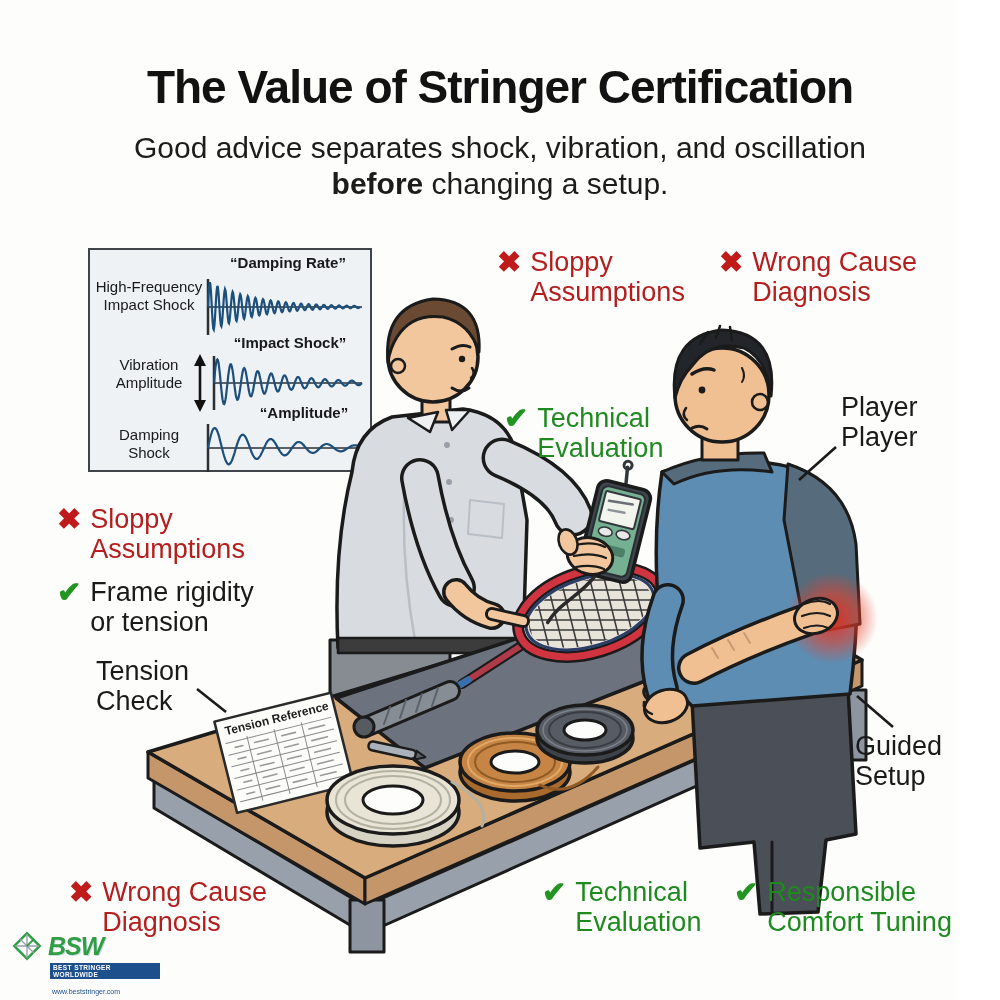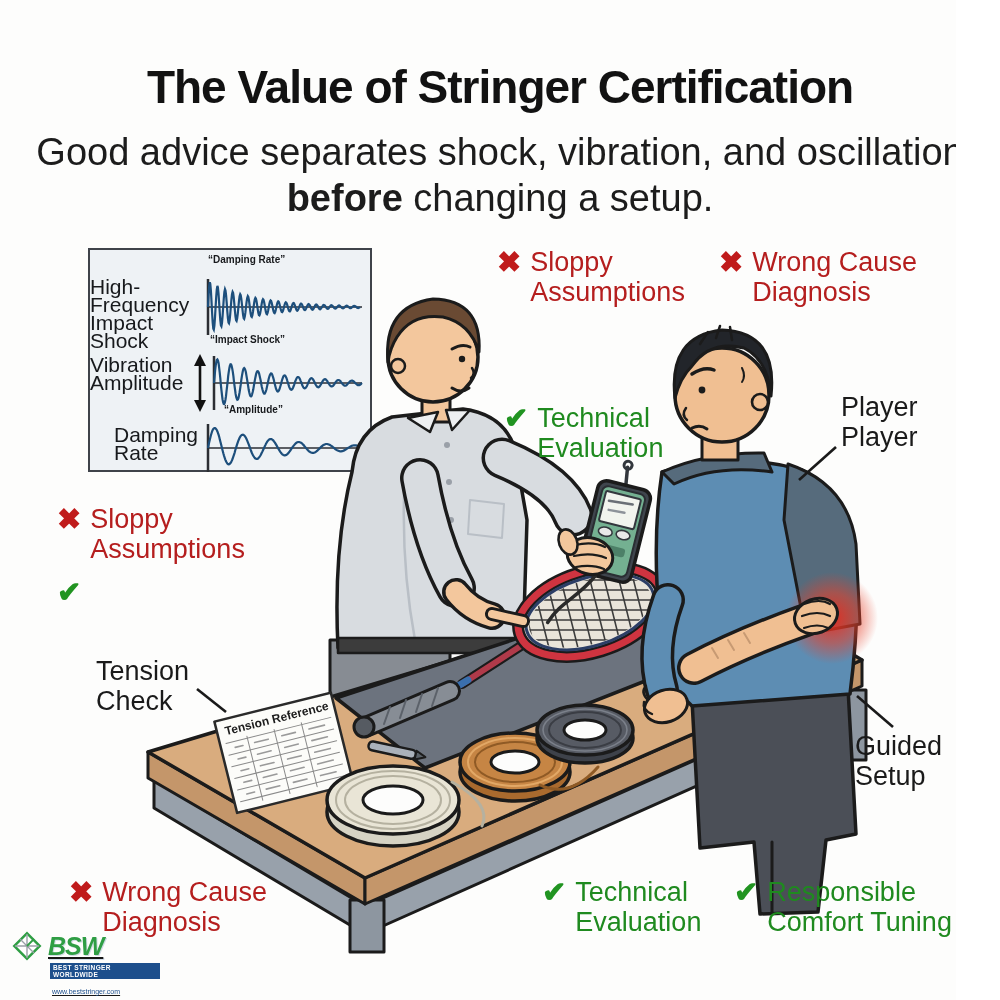--- a/index.html
+++ b/index.html
@@ -1,42 +1,42 @@
 <!DOCTYPE html>
 <html><head>
 <meta charset="utf-8">
 <style>
   html,body{margin:0;padding:0;background:#fff;}
   .canvas{position:relative;width:956px;height:1000px;background:#fdfdfc;overflow:hidden;
           font-family:"Liberation Sans", sans-serif;color:#161616;}
   
   .hdr{position:absolute;left:0;top:60px;width:1000px;text-align:center;}
   .title{font-size:46px;font-weight:700;letter-spacing:-1px;color:#121212;}
-  .subtitle{margin-top:16px;font-size:38px;line-height:1.2;color:#1c1c1c;}
+  .subtitle{margin-top:16px;font-size:30px;line-height:1.2;color:#1c1c1c;}
   .subtitle b{font-weight:700;margin-top:35px;}
   
   .inset{position:absolute;left:88px;top:248px;width:284px;height:224px;
          background:#eef2f5;border:2.5px solid #3f434a;box-sizing:border-box;}
-  .inset .rowlab{position:absolute;width:118px;font-size:21px;line-height:18px;color:#17191c;}
-  .inset .quote{position:absolute;width:160px;font-size:10px;font-weight:600;color:#17191c;}
+  .inset .rowlab{position:absolute;width:118px;text-align:center;font-size:15px;line-height:18px;color:#17191c;}
+  .inset .quote{position:absolute;width:160px;text-align:center;font-size:15px;font-weight:600;color:#17191c;}
   .inset svg{position:absolute;left:0;top:0;}
   
   .ann{position:absolute;display:flex;gap:9px;align-items:flex-start;}
   .ann .glyph{font-size:29px;line-height:29px;font-weight:700;margin-top:1px;}
   .ann .glyph.x{color:#c01b1b;}
   .ann .glyph.check{color:#219421;}
   .ann .txt{font-size:27px;line-height:30px;}
   .ann.neg .txt{color:#b51e1e;}
   .ann.pos .txt{color:#1f8a1f;}
   .ann.plain .txt{color:#1a1a1a;}
   .ann.blacktxt .txt{color:#1a1a1a;}
   
   .scene,.leaders{position:absolute;left:0;top:0;}
   
-  .logo{position:absolute;left:10px;top:929px;width:150px;text-decoration:underline;}
+  .logo{position:absolute;left:10px;top:929px;width:150px;}
   .logo .row{display:flex;align-items:center;gap:4px;}
   .logo .bsw{font-size:25px;font-weight:700;font-style:italic;color:#2f9e44;
              text-shadow:1px 1px 0 #1d4f8c33;letter-spacing:-1px;}
   .logo .tag{font-size:6.5px;font-weight:700;color:#ffffff;background:#1d4f8c;
              padding:1px 3px;display:inline-block;margin-left:40px;margin-top:-6px;letter-spacing:.4px;}
   .logo .url{font-size:7px;color:#1d4f8c;margin-left:42px;margin-top:7px;}
 </style>
 </head>
 <body>
 
@@ -73,23 +73,23 @@
     <div class="rowlab" style="left:0;top:28px;">
       <div>High-Frequency</div>
         <div>Impact Shock</div>
     </div>
     <div class="quote" style="left:118px;top:4px;">“Damping Rate”</div>
     <div class="rowlab" style="left:0;top:106px;">
       <div>Vibration</div>
         <div>Amplitude</div>
     </div>
     <div class="quote" style="left:120px;top:84px;">“Impact Shock”</div>
-    <div class="rowlab" style="left:0;top:176px;padding-left:24px;">
+    <div class="rowlab" style="left:0;top:176px;">
       <div>Damping</div>
-        <div>Rate</div>
+        <div>Shock</div>
     </div>
     <div class="quote" style="left:134px;top:154px;">“Amplitude”</div>
   </div>
 
   <svg class="scene" width="1000" height="1000" viewBox="0 0 1000 1000" stroke-linejoin="round" stroke-linecap="round">
     <defs>
       <radialGradient id="glow" cx="50%" cy="50%" r="50%">
         <stop offset="0%" stop-color="#e62a1e" stop-opacity="0.95"></stop>
         <stop offset="55%" stop-color="#e6402a" stop-opacity="0.55"></stop>
         <stop offset="100%" stop-color="#e6402a" stop-opacity="0"></stop>
@@ -342,20 +342,24 @@
   </div>
   <div class="ann neg" style="left:57px;top:504px;">
     <span class="glyph x">✖</span>
     <div class="txt">
         <div>Sloppy</div>
         <div>Assumptions</div>
       </div>
   </div>
   <div class="ann blacktxt" style="left:57px;top:577px;">
     <span class="glyph check">✔</span>
+    <div class="txt">
+        <div>Frame rigidity</div>
+        <div>or tension</div>
+      </div>
   </div>
   <div class="ann plain" style="left:96px;top:656px;">
     <div class="txt">
         <div>Tension</div>
         <div>Check</div>
       </div>
   </div>
   <div class="ann plain" style="left:855px;top:731px;">
     <div class="txt">
         <div>Guided</div>

